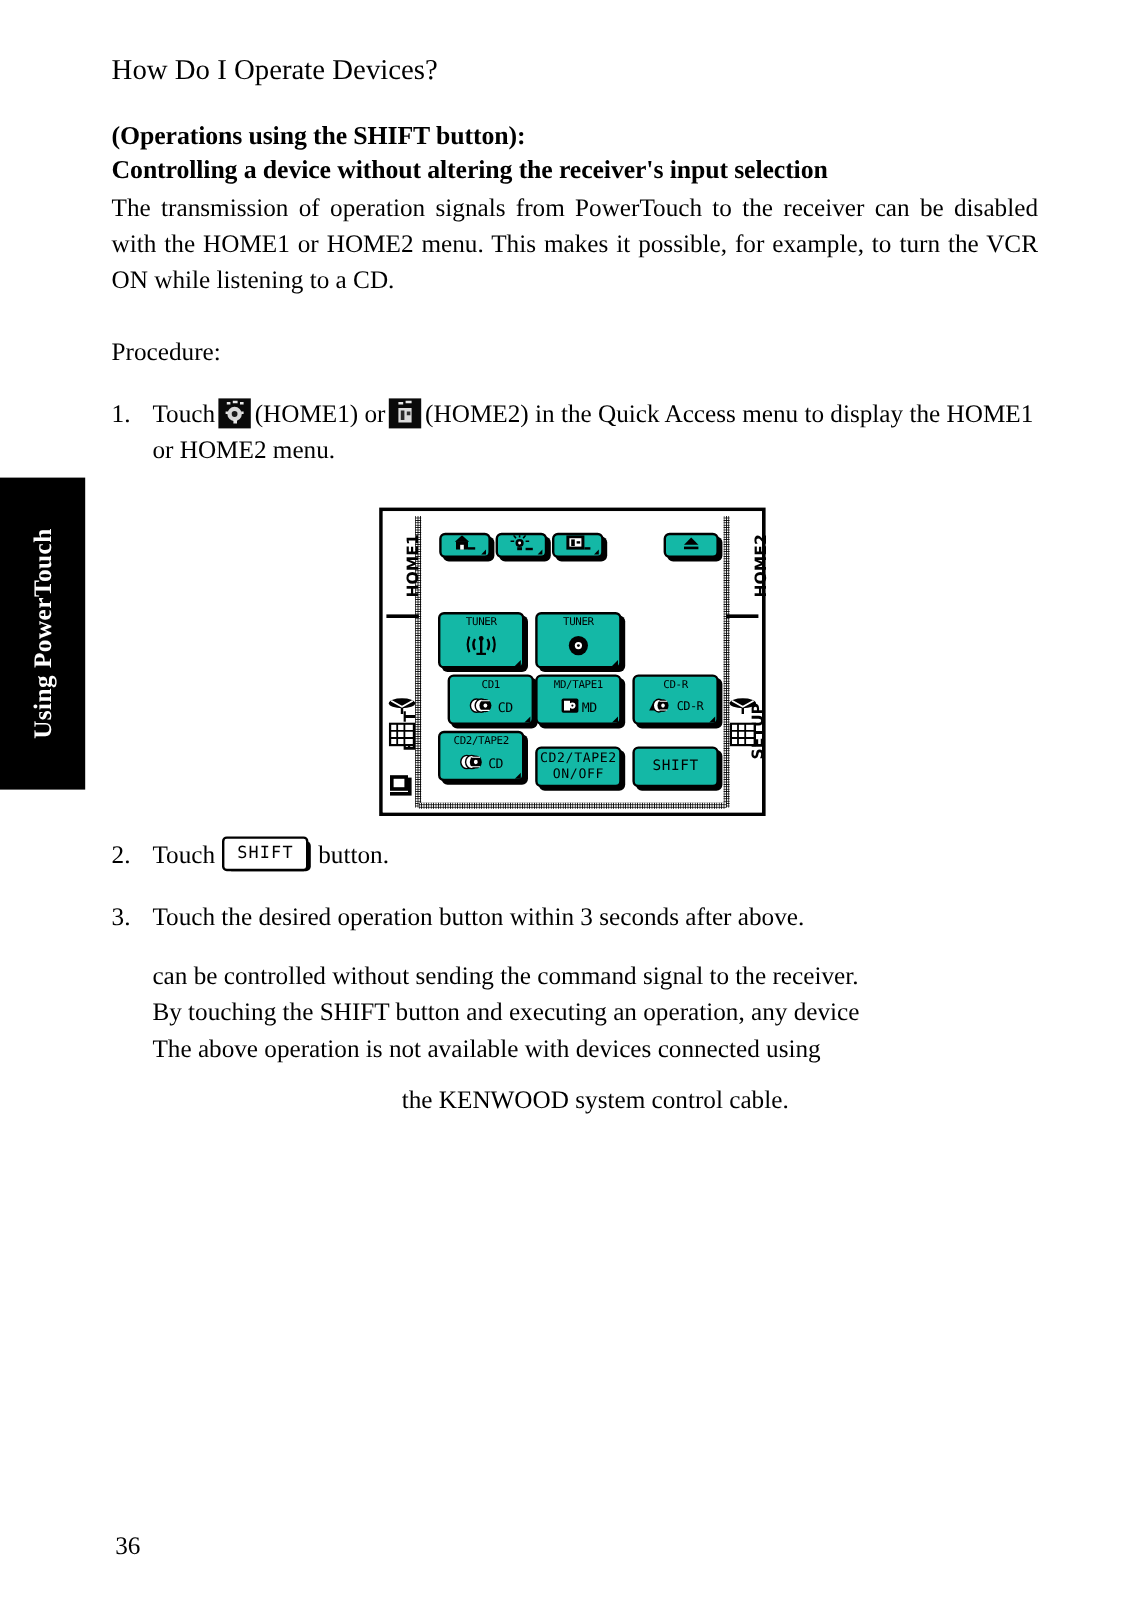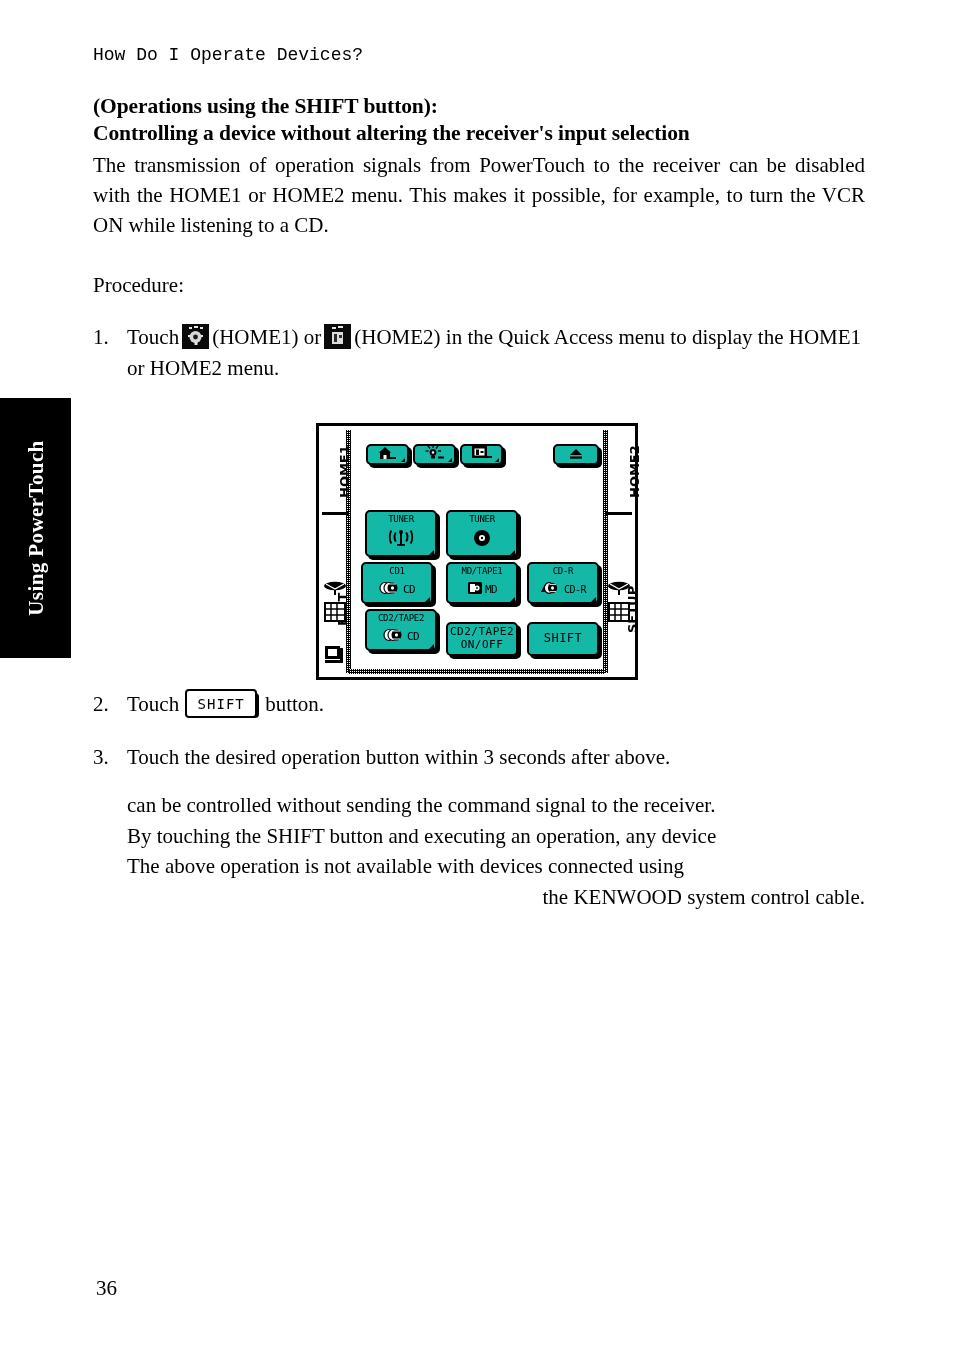--- a/index.html
+++ b/index.html
@@ -39,24 +39,23 @@
   }
 
   
   #content {
     position: absolute;
     left: 93px;
     top: 44px;
     width: 772px;
   }
   .running-head {
-    font-size: 18px;
+    font-size: 24px;
     line-height: 1.25;
     margin: 0 0 26px 0;
-    font-family: Liberation Mono, monospace;
   }
   h2.section-title {
     font-size: 21.5px;
     font-weight: bold;
     line-height: 1.30;
     margin: 0;
     letter-spacing: -0.1px;
   }
   p.body {
     font-size: 21px;
@@ -86,21 +85,21 @@
   }
   .step .txt.nojust { text-align: left; }
   .sub-para {
     margin-top: 18px;
     margin-left: 34px;
     font-size: 21px;
     line-height: 1.45;
     text-align: justify;
     text-justify: inter-word;
   }
-  .sub-para .lastline { text-align: right; }
+  .sub-para .lastline { text-align: center; margin-top: 12px; }
 
   
   .thumb-icon {
     display: inline-block;
     width: 27px;
     height: 25px;
     background: #0a0a0a;
     vertical-align: -5px;
     position: relative;
     margin: 0 3px;
@@ -533,21 +532,21 @@
                 <circle cx="9" cy="9" r="8" fill="#000"></circle>
                 <circle cx="9" cy="9" r="3" fill="#fff"></circle>
                 <circle cx="9" cy="9" r="1.2" fill="#000"></circle>
               </svg>
           </span>
         </span>
       </span>
       <span class="fold"></span>
     </div>
 
-    <div class="lcdbtn" style="left:42px; top:136px; width:72px; height:42px;">
+    <div class="lcdbtn" style="left:54px; top:136px; width:72px; height:42px;">
       <span class="sh"></span>
       <span class="fc">
         <span class="lbl">CD1</span>
         <span class="body-row">
           <span>
             <svg width="22" height="14" viewBox="0 0 22 14">
                 <g>
                   <ellipse cx="6" cy="7" rx="5" ry="5.5" fill="#fff" stroke="#000" stroke-width="1.2"></ellipse>
                   <ellipse cx="10" cy="7" rx="5" ry="5.5" fill="#fff" stroke="#000" stroke-width="1.2"></ellipse>
                   <ellipse cx="13.5" cy="7" rx="5" ry="5.5" fill="#000"></ellipse>

